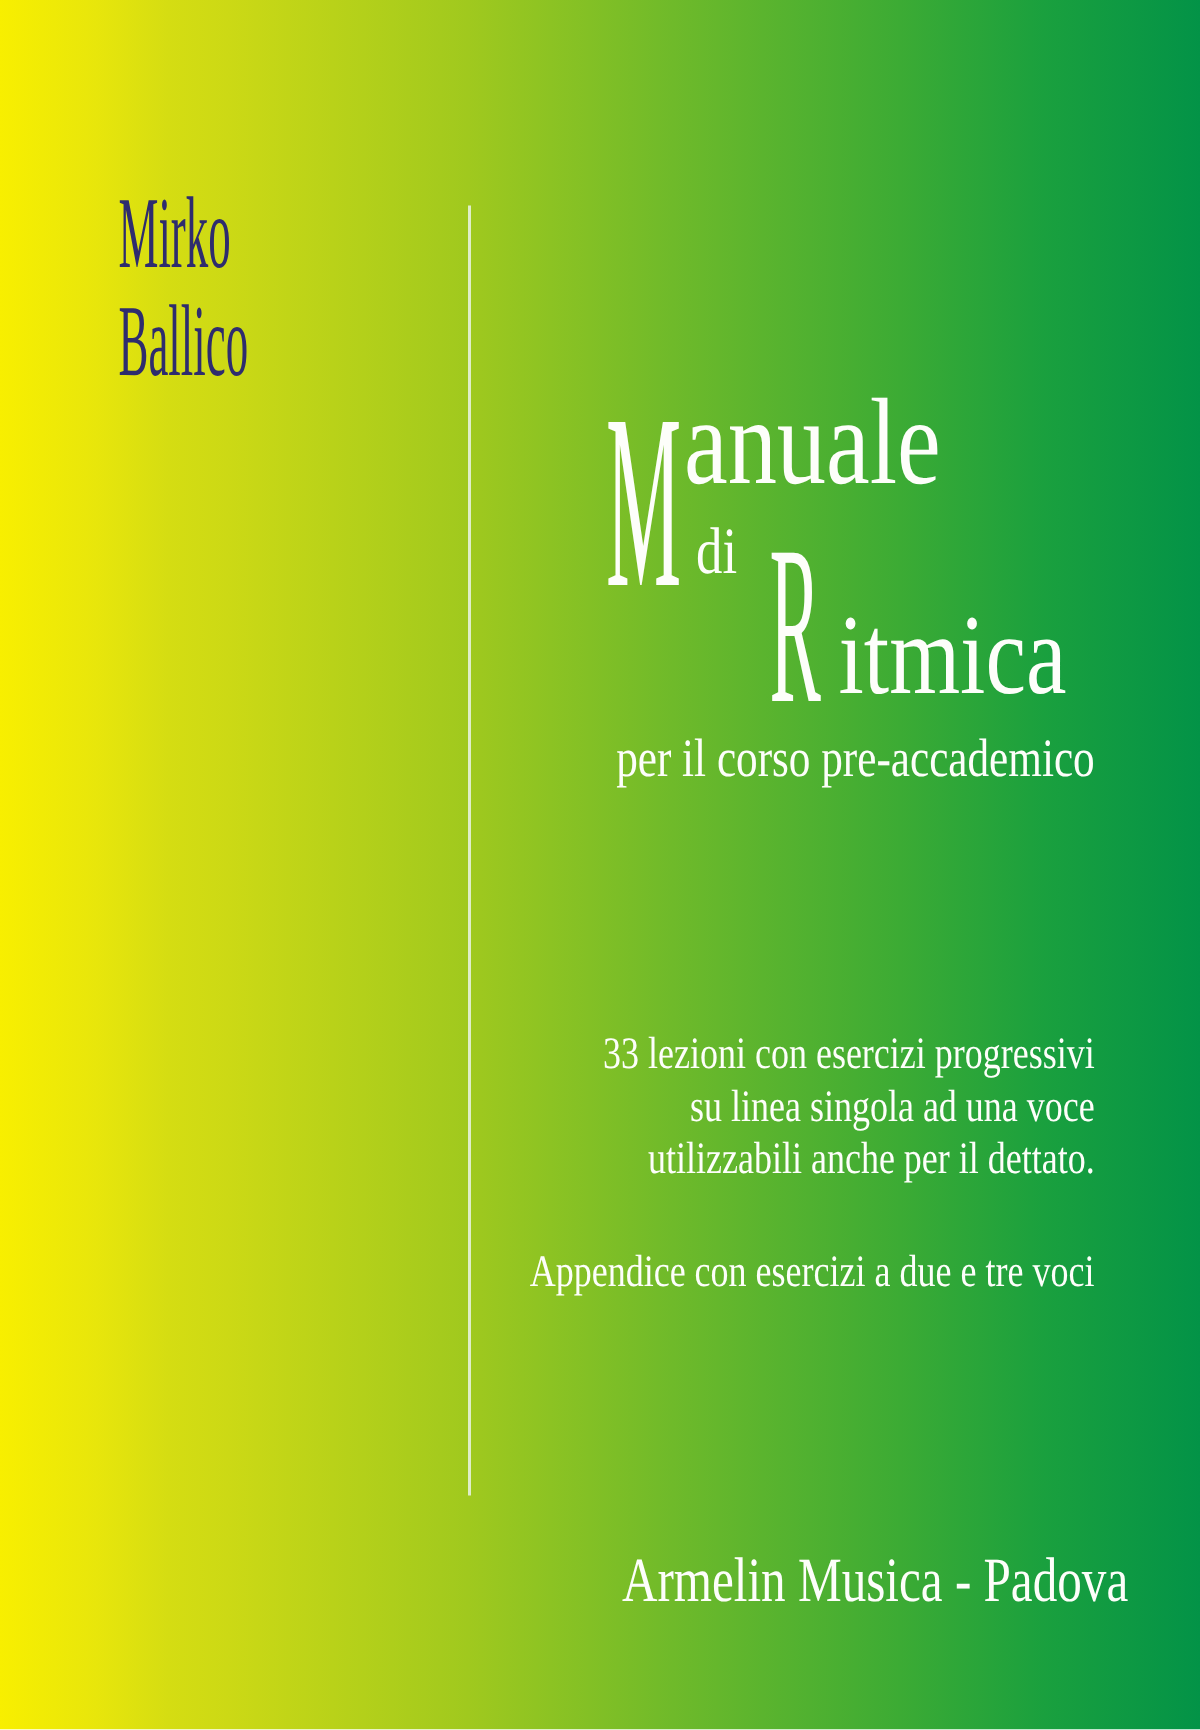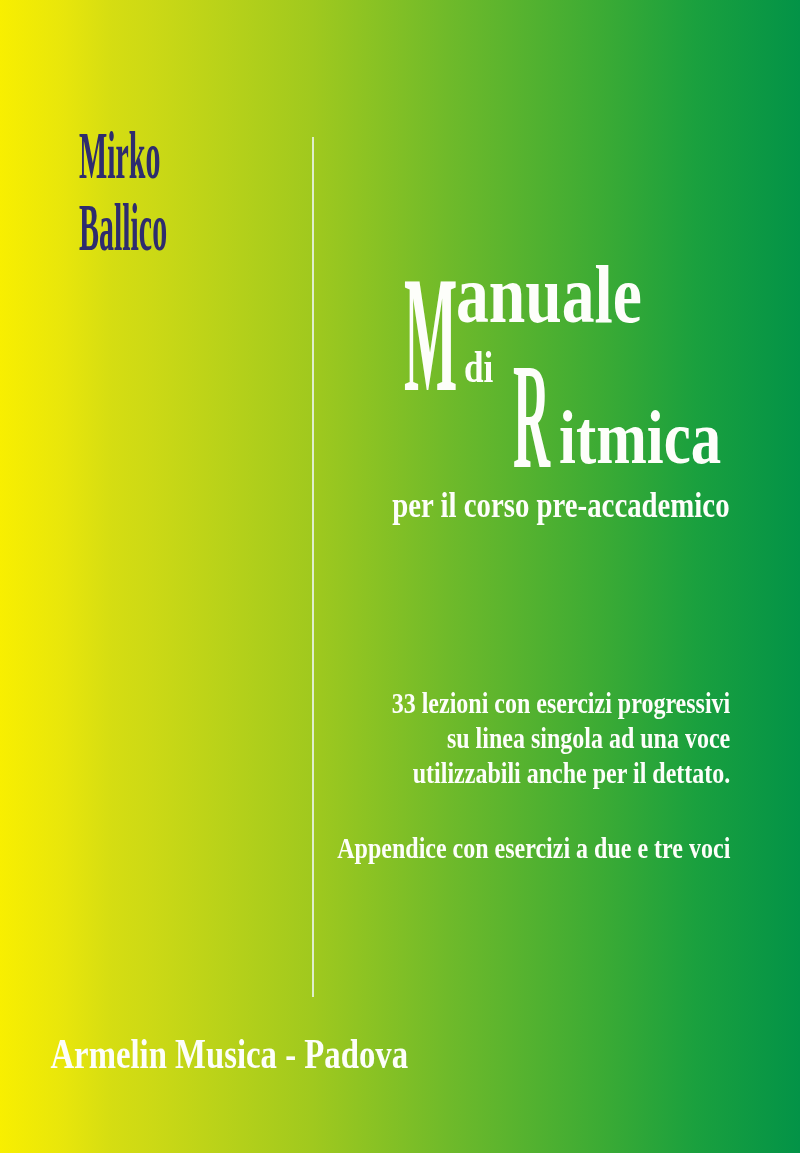--- a/index.html
+++ b/index.html
@@ -15,21 +15,20 @@
     background: linear-gradient(to right,
       #f8ef00 0%,
       #e8e60b 8%,
       #d5dd12 14%,
       #ccd915 19%,
       #a0c91e 39%,
       #6fba2a 56%,
       #3cab34 75%,
       #1aa03e 87%,
       #039347 100%);
-    font-weight: bold;
   }
   .abs { position: absolute; }
 
   
   .author {
     left: 79px;
     top: 119px;
     color: #2e2c6e;
     font-size: 68px;
     line-height: 72px;
@@ -89,21 +88,21 @@
     white-space: nowrap;
     transform: scaleX(0.80);
     transform-origin: right top;
   }
 
   
   .publisher-wrap {
     left: 0;
     top: 1033px;
     width: 800px;
-    text-align: left;
+    text-align: right;
   }
   .publisher {
     display: inline-block;
     font-size: 42px;
     line-height: 1;
     white-space: nowrap;
     transform: scaleX(0.78);
     transform-origin: center top;
   }
 </style>

